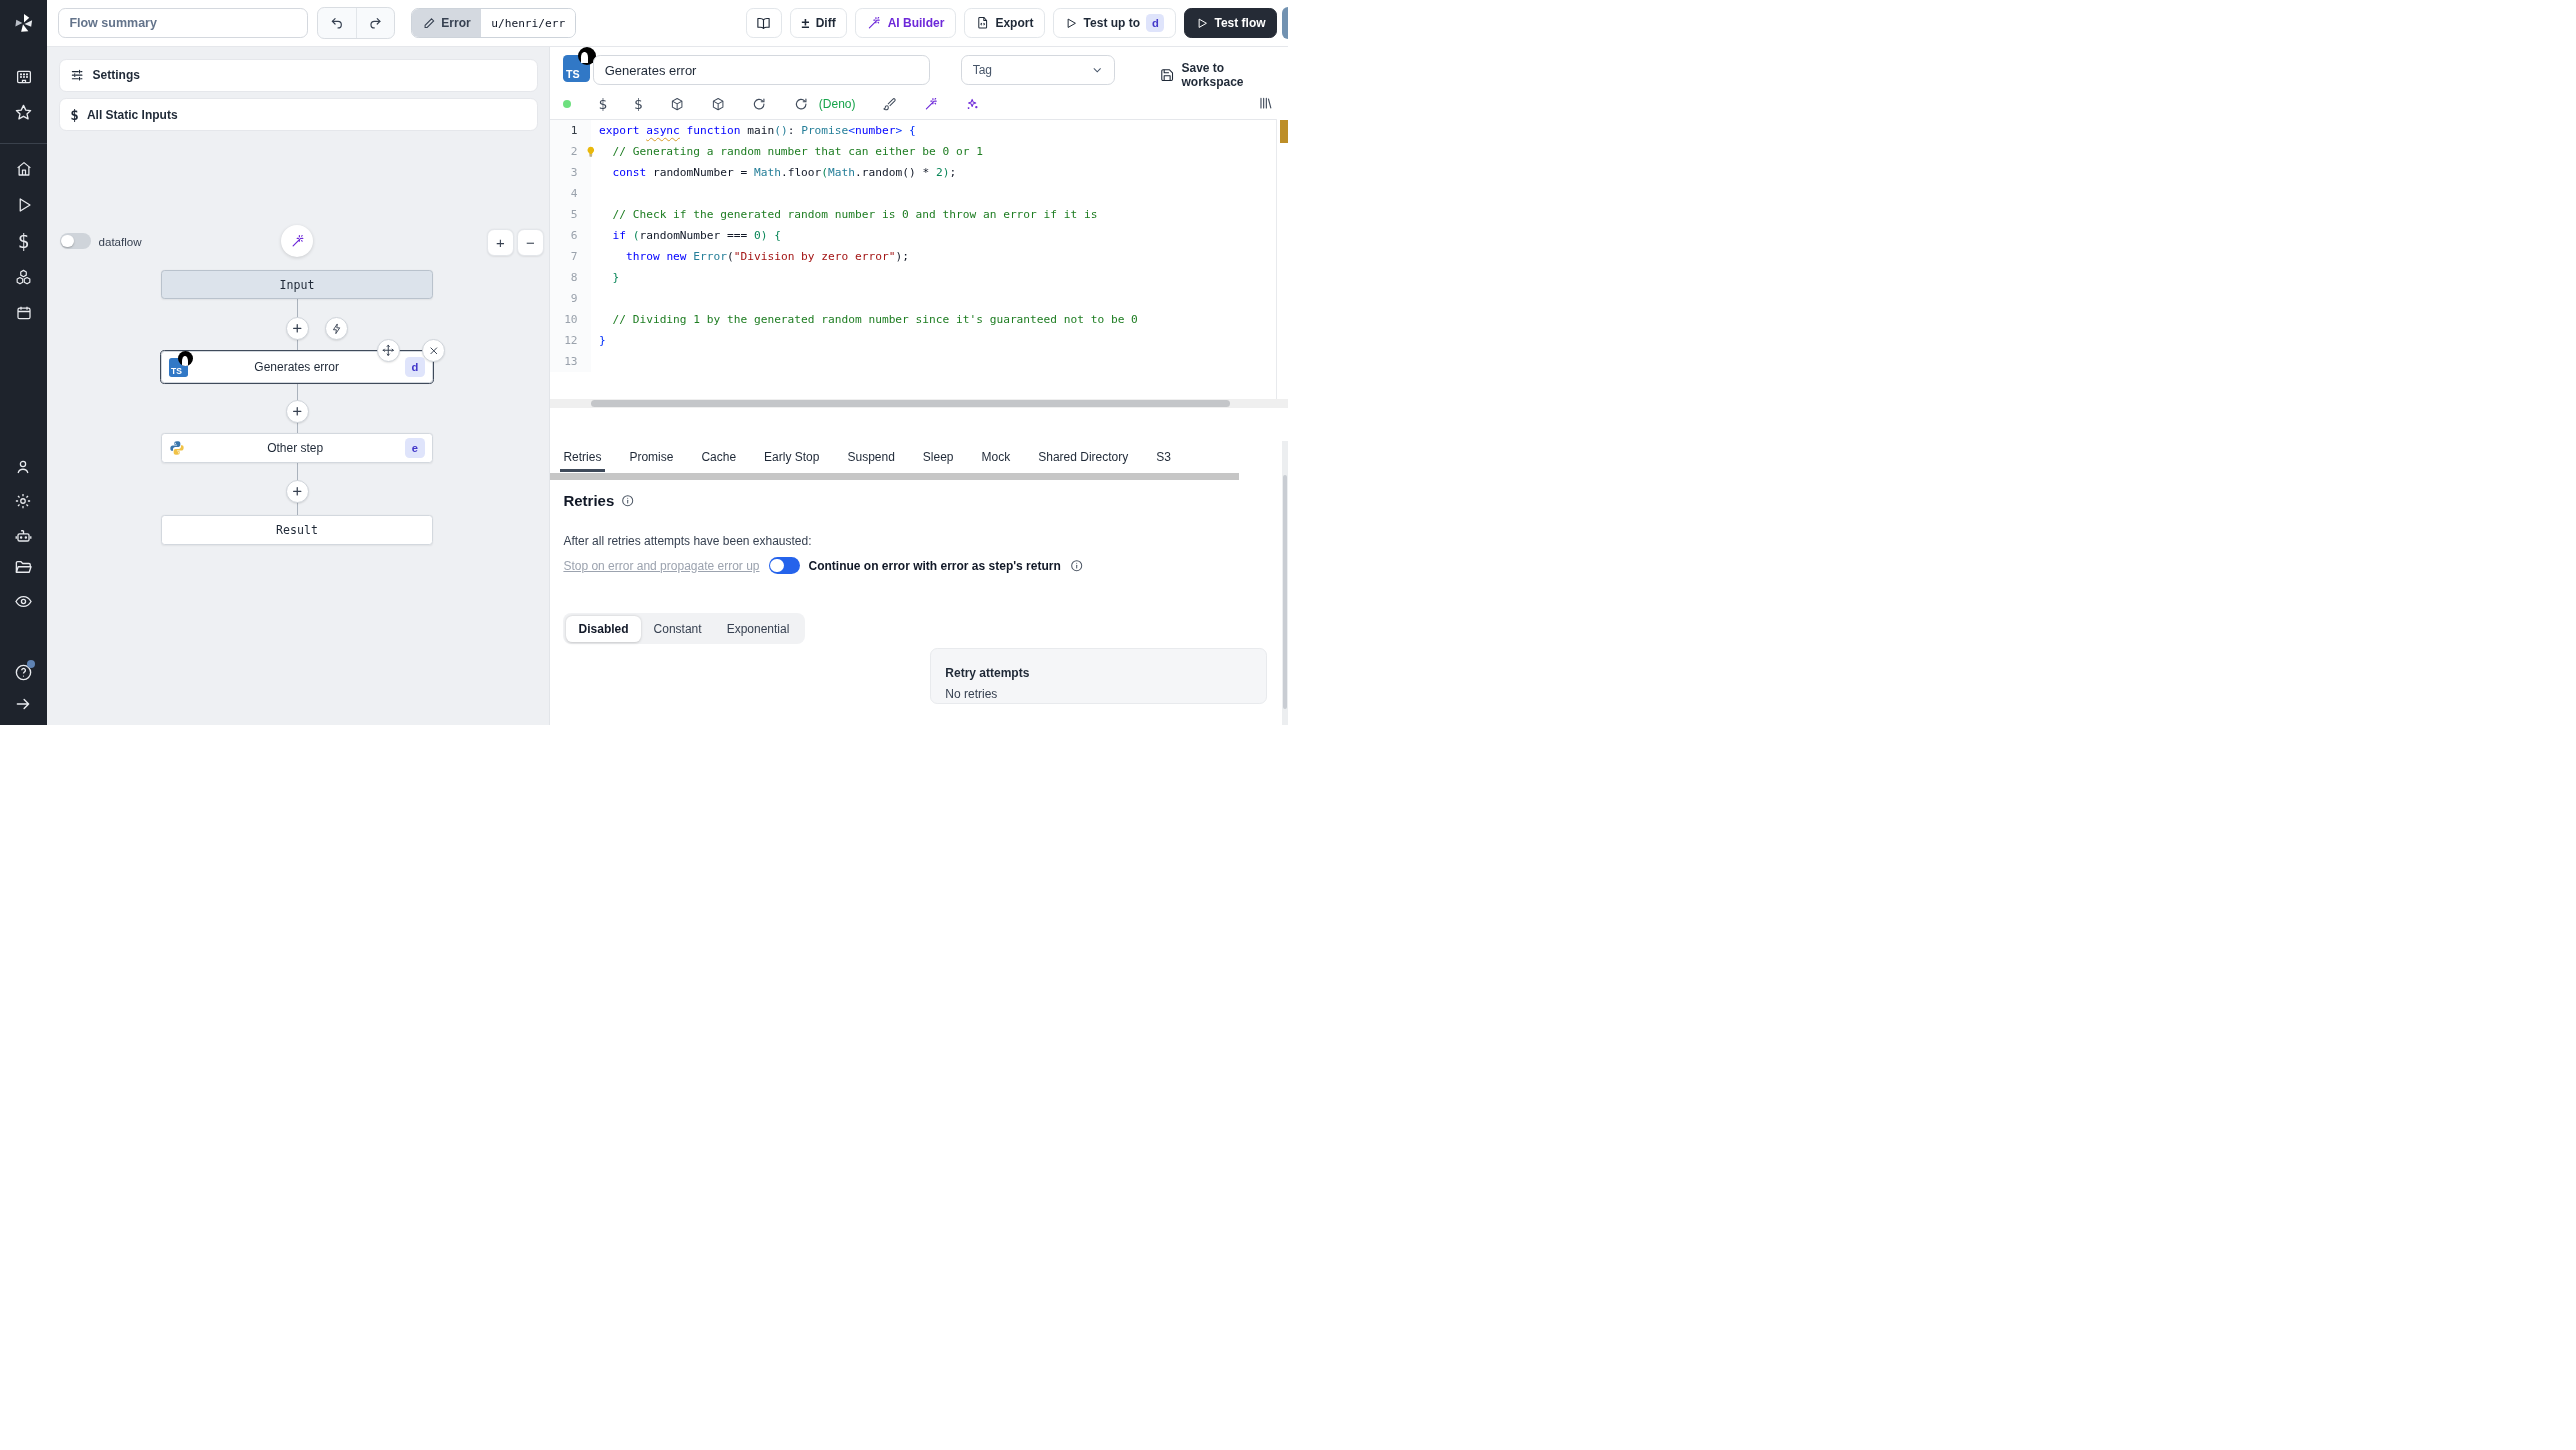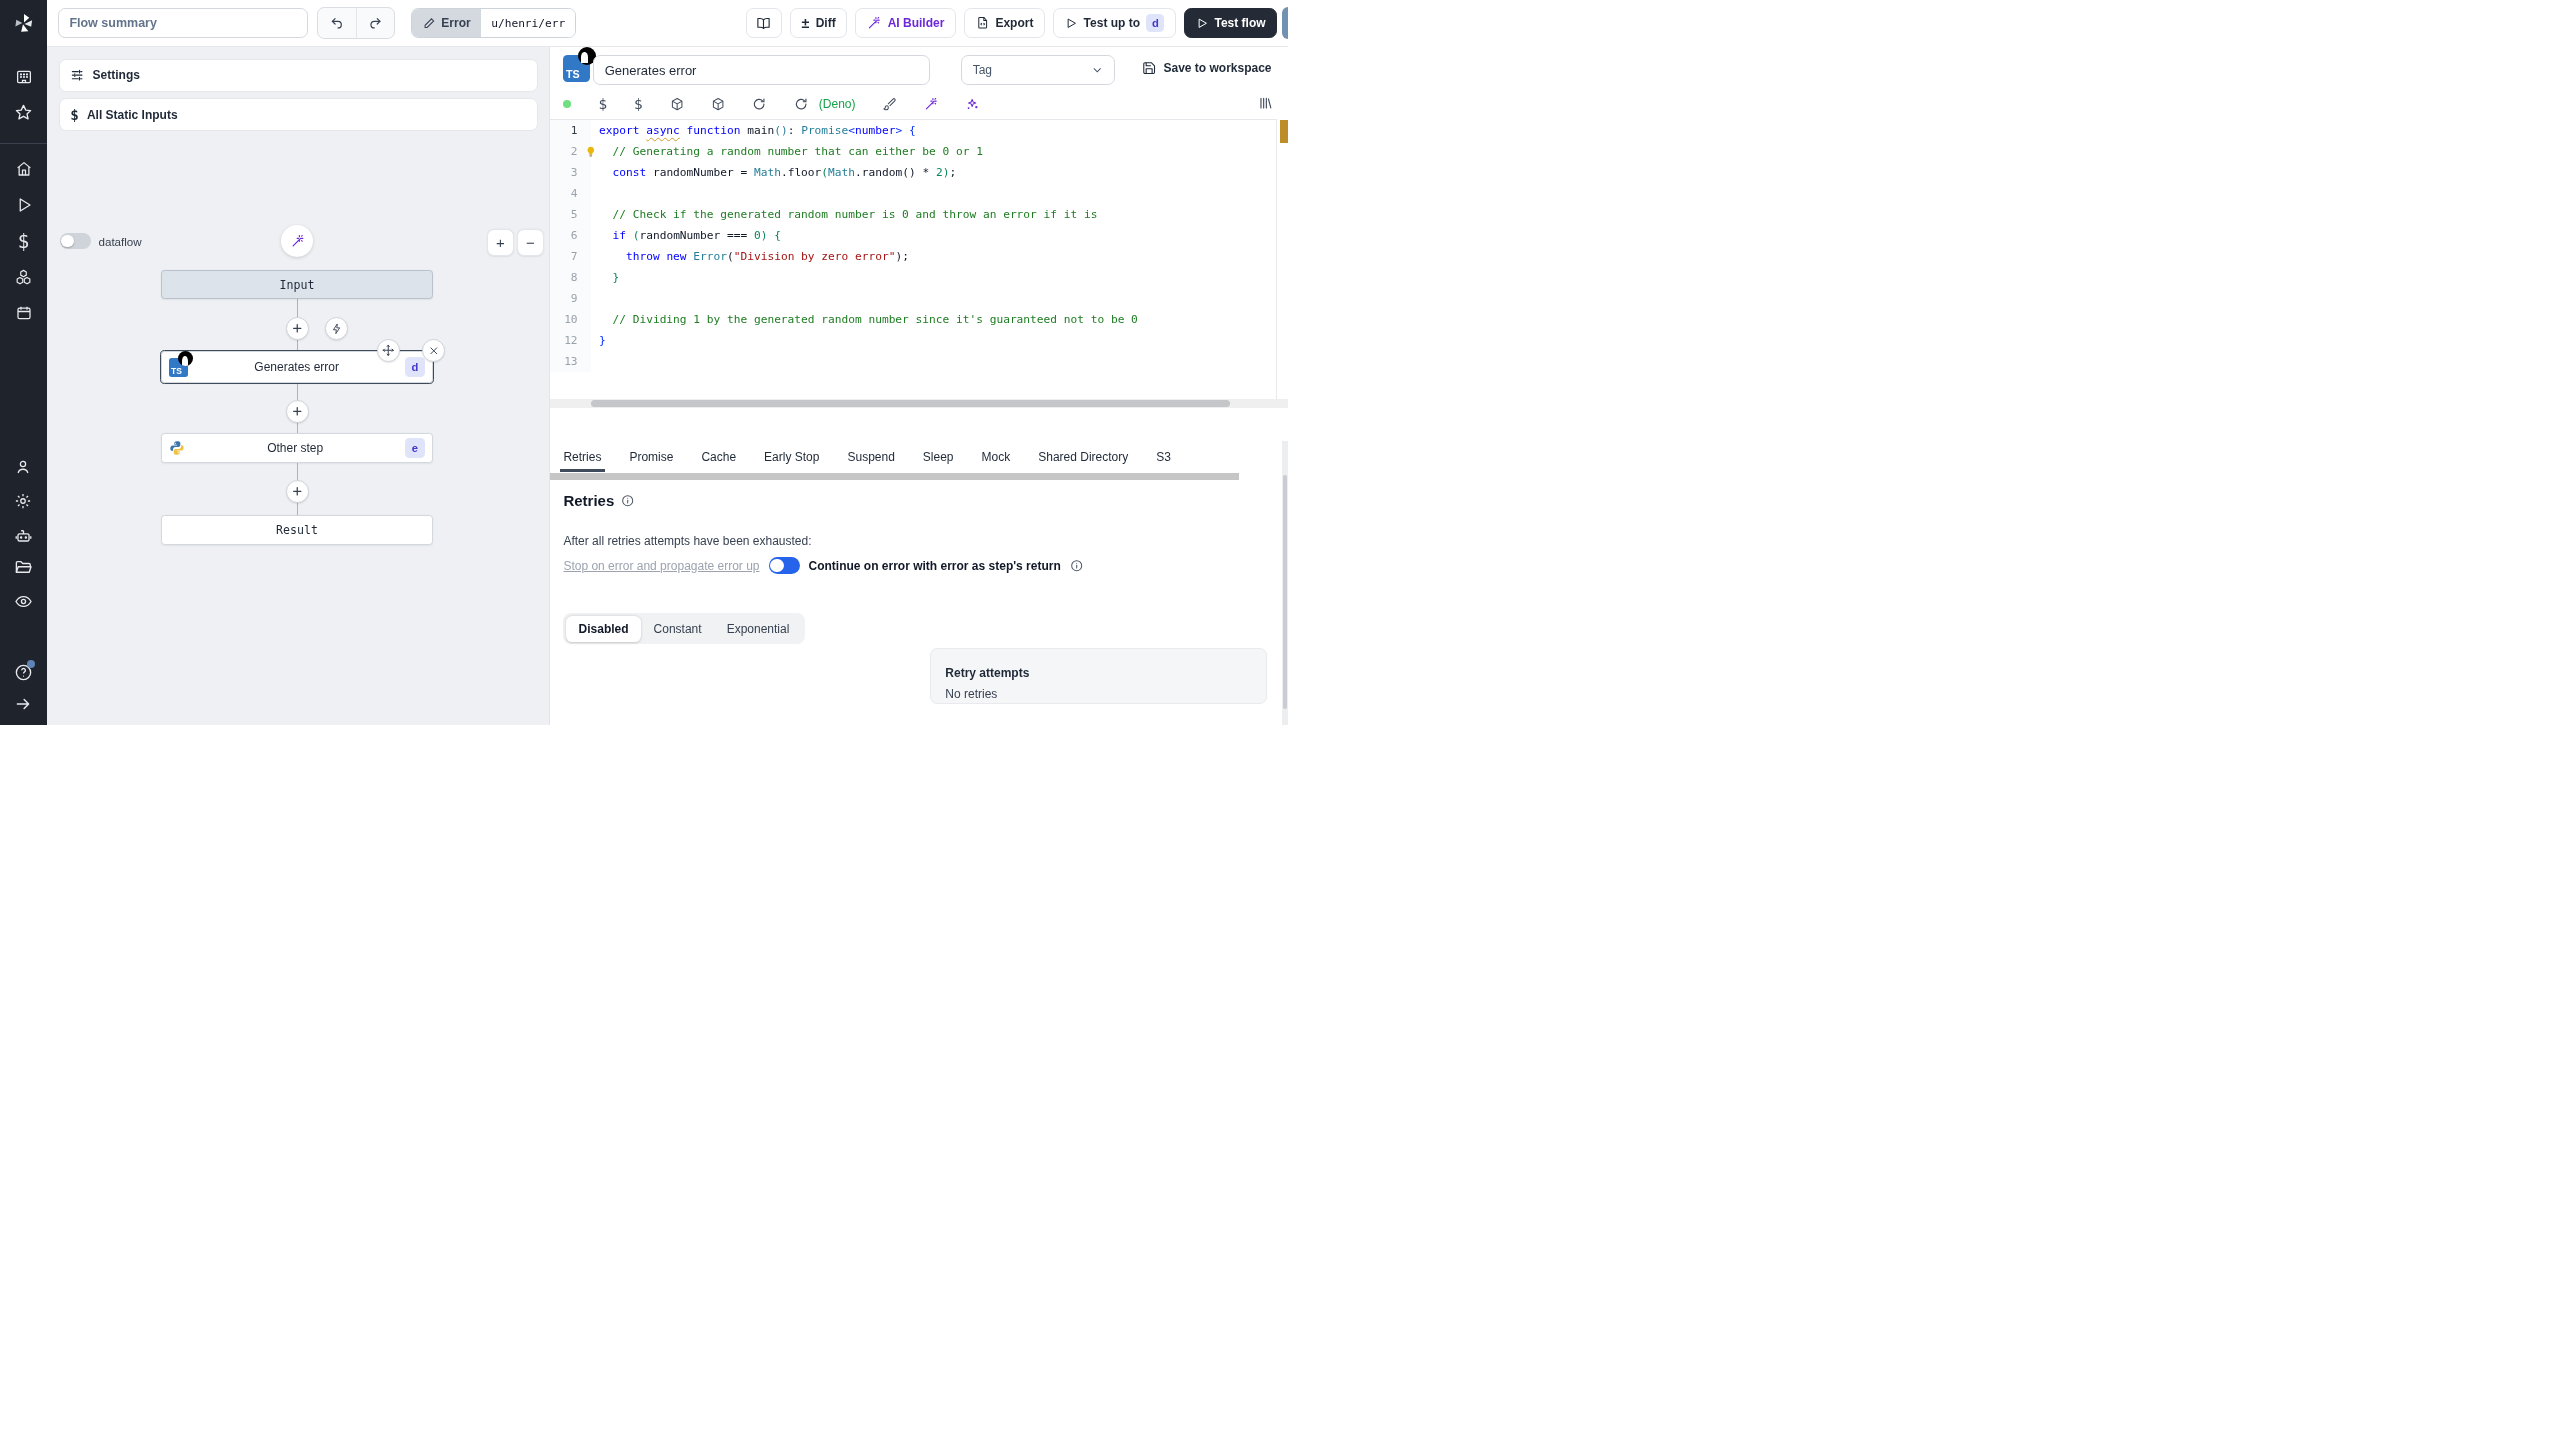--- a/index.html
+++ b/index.html
@@ -82,21 +82,21 @@
   
   .editor-panel { position:absolute; left:550px; top:47px; width:738px; height:678px; background:#fff; }
   .ep-head { position:absolute; left:0; top:0; width:738px; height:42px; display:flex; align-items:center; }
   .ts-badge.big { width:27px; height:27px; font-size:10.7px; border-radius:4.5px; margin-left:13.4px; padding:0 0 1.8px 2.7px; }
   .ts-badge.big .deno-dot { top:-7.2px; left:14.3px; width:18px; height:18px; }
   .name-input { position:absolute; left:43px; top:8px; width:337px; height:30px; border:0.9px solid #d4d8de;
     border-radius:7.2px; padding:0 10.7px; font-size:13px; color:#1f2937; font-family:"Liberation Sans",sans-serif; }
   .tag-select { position:absolute; left:411px; top:8px; width:154px; height:30px; border:0.9px solid #d4d8de;
     border-radius:7.2px; display:flex; align-items:center; justify-content:space-between; padding:0 10.7px;
     font-size:12px; color:#475569; cursor:pointer; }
-  .save-ws { position:absolute; left:592px; top:14.3px; display:flex; align-items:center; gap:7.2px;
+  .save-ws { position:absolute; left:610px; top:14.3px; display:flex; align-items:center; gap:7.2px;
     font-size:12px; font-weight:700; color:#1f2937; cursor:pointer; }
 
   .ep-toolbar { position:absolute; left:0; top:42px; width:738px; height:30px; display:flex; align-items:center;
     padding-left:13.4px; gap:27px; color:#3f4a5a; }
   .ep-toolbar .ti { display:flex; align-items:center; justify-content:center; cursor:pointer; }
   .green-dot { width:8px; height:8px; border-radius:50%; background:#6ee07f; }
   .deno-txt { color:#16a34a; font-size:12px; font-weight:400; margin-left:-16px; }
   .purple { color:#6d28d9; }
   .lib-icon { position:absolute; right:16px; top:49px; color:#3f4a5a; cursor:pointer; }
 

